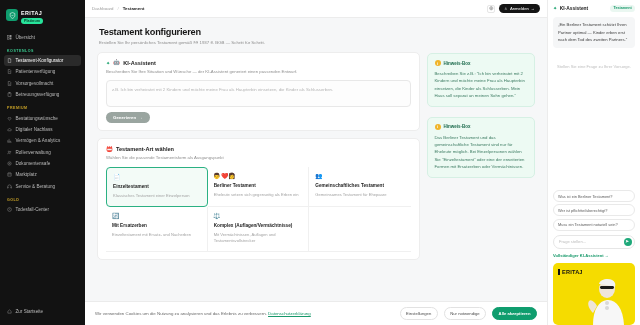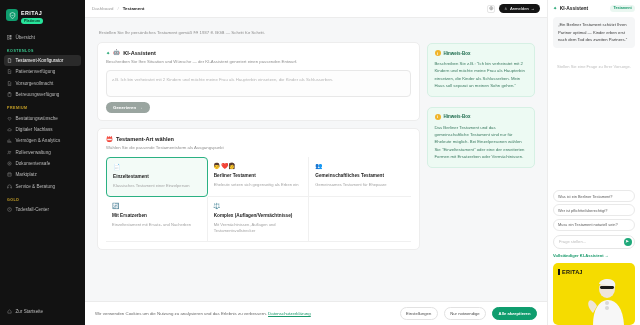--- a/index.html
+++ b/index.html
@@ -331,20 +331,21 @@
         </svg>
         <span>Anmelden</span>
         <span>→</span>
       </span>
     </div>
   </div>
 
   <div id="scrollarea">
 
     <div class="page-head">
+      <div class="page-title">Testament konfigurieren</div>
       <div class="page-sub">Erstellen Sie Ihr persönliches Testament gemäß §§ 1937 ff. BGB — Schritt für Schritt.</div>
     </div>
 
     <div class="content-cols">
 
       <div class="col-main">
 
         <section class="card">
           <div class="card-head">
             <span class="sparkle">✦</span>

